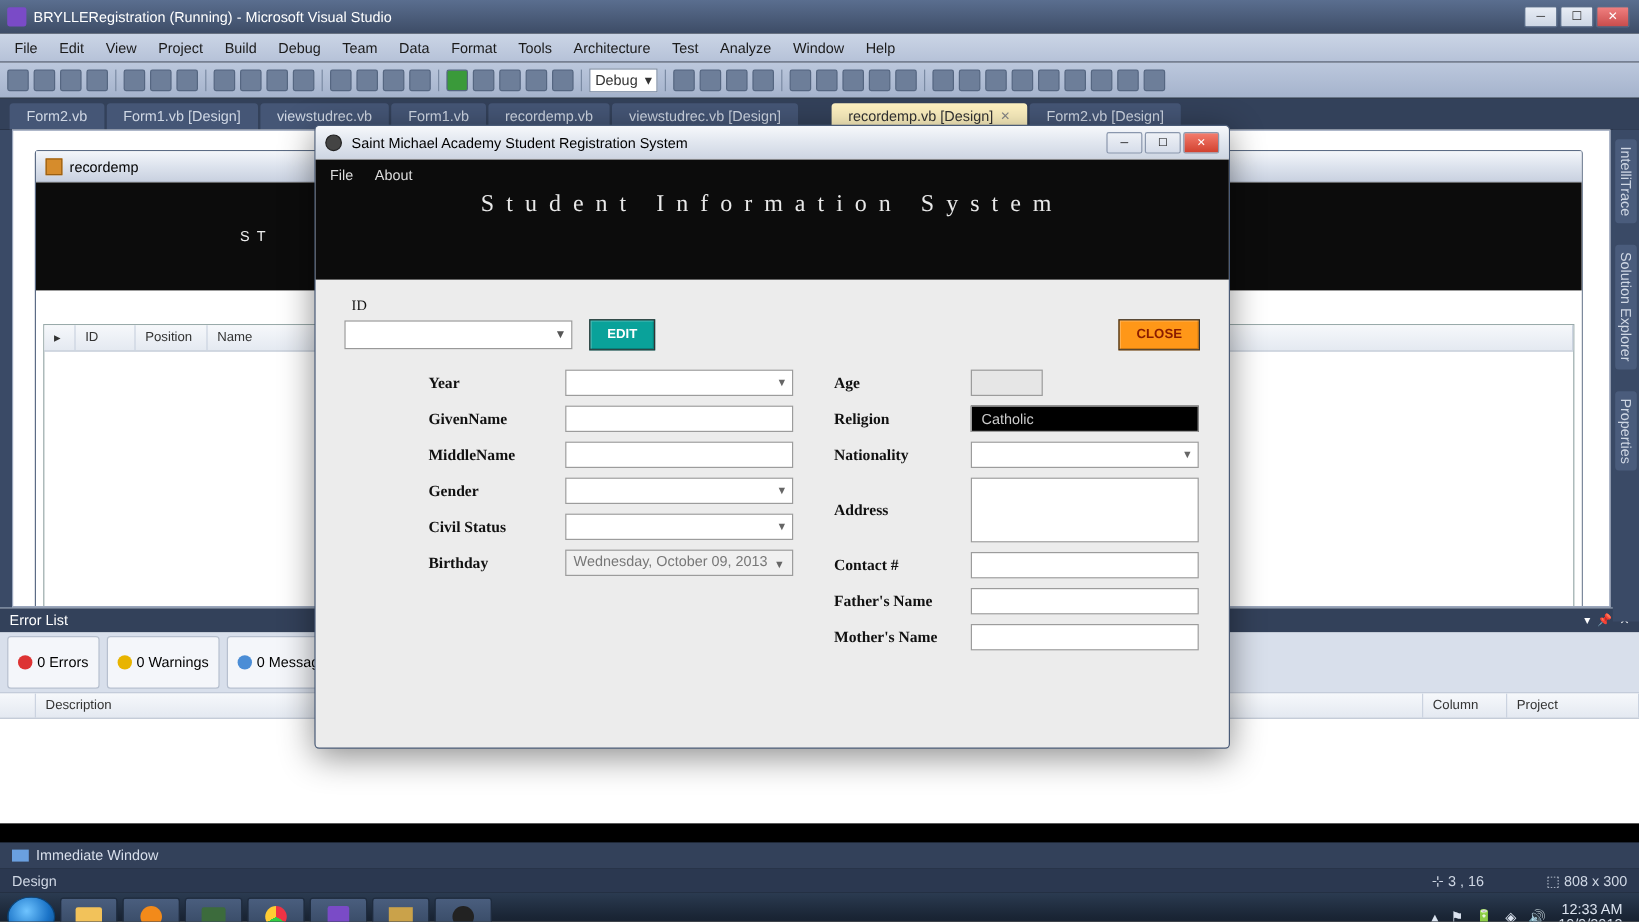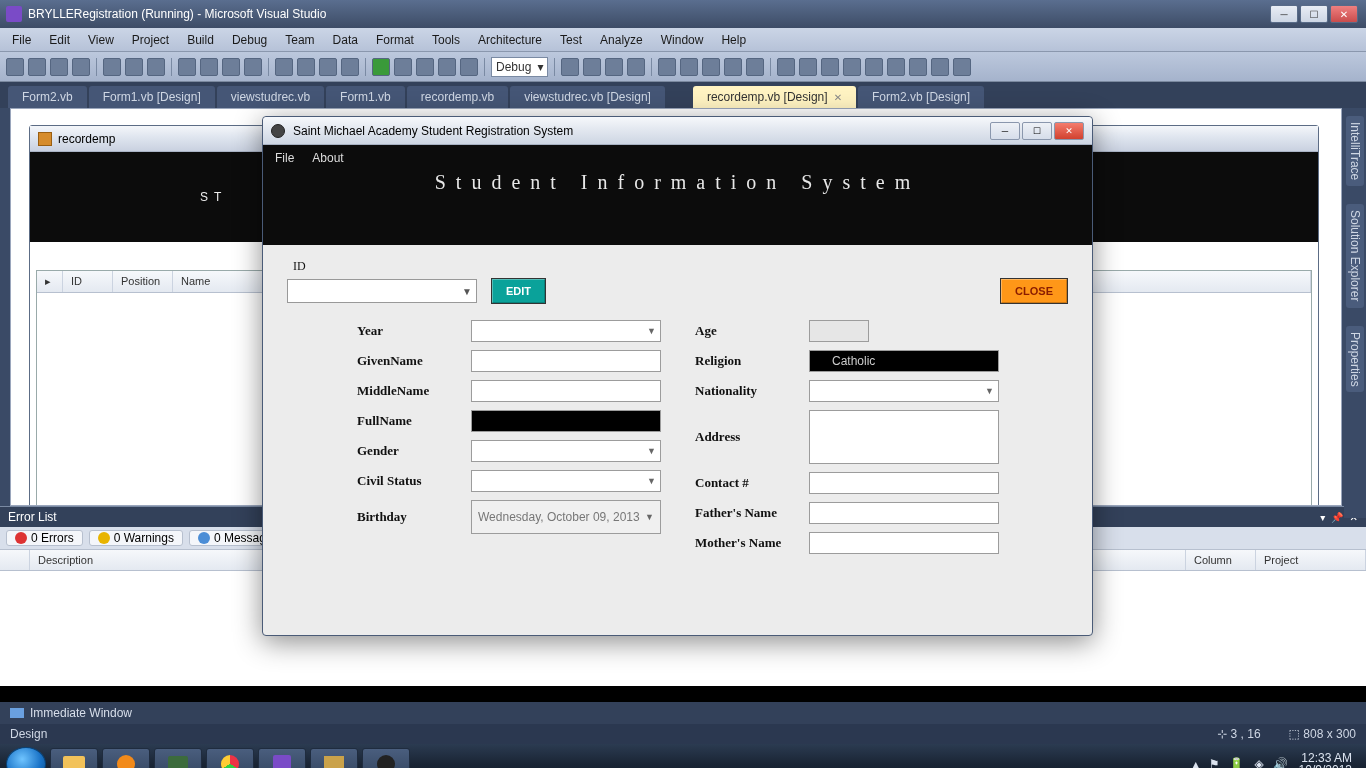--- a/index.html
+++ b/index.html
@@ -27,32 +27,32 @@
 .child-body{padding:6px 8px;background:#fff;height:calc(100% - 26px);position:relative;}
 .black-band{position:absolute;left:0;top:0;right:0;height:90px;background:#0c0c0c;display:flex;align-items:center;justify-content:flex-start;color:#eee;padding-left:170px;letter-spacing:6px;font-size:28px;font-family:Georgia,serif;}
 .childgrid{position:absolute;left:6px;top:118px;right:6px;bottom:8px;border:1px solid #9aa;background:#fff;}
 .gridhdr{display:flex;background:linear-gradient(#f6f8fb,#e4e9f1);border-bottom:1px solid #b7c0cf;}
 .gridhdr div{padding:4px 8px;border-right:1px solid #cbd3e0;font-size:11px;color:#333;}
 .rt-panel{position:absolute;right:0;top:0;width:22px;background:#3a4a66;height:410px;display:flex;flex-direction:column;align-items:center;gap:18px;padding-top:8px;}
 .rt-tab{writing-mode:vertical-rl;color:#cfd7e4;font-size:11px;padding:6px 2px;background:#4a5c7c;border-radius:3px;display:flex;align-items:center;gap:4px;}
 .bottom-panel{height:180px;background:#eef1f6;border-top:1px solid #7a8aa3;display:flex;flex-direction:column;}
 .bp-hdr{background:#33415a;color:#fff;padding:3px 8px;font-size:11px;display:flex;align-items:center;justify-content:space-between;}
 .bp-tabs{display:flex;align-items:center;background:#d8dfeb;border-bottom:1px solid #b7c0cf;padding:3px 6px;gap:6px;}
-.pill{display:flex;align-items:center;gap:4px;padding:0 8px;background:#f4f6fa;border:1px solid #b7c0cf;border-radius:3px;font-size:11px;}
+.pill{display:flex;align-items:center;gap:4px;padding:14px 8px;background:#f4f6fa;border:1px solid #b7c0cf;border-radius:3px;font-size:11px;}
 .pill .dot{width:12px;height:12px;border-radius:50%;}
 .grid2{flex:1;background:#fff;}
 .grid2 .gridhdr div{flex:1;}
 .immediate{height:22px;background:#33415a;color:#d8dfeb;padding:3px 10px;font-size:11px;display:flex;align-items:center;gap:6px;margin-top:16px;}
 .status{height:20px;background:#2b3850;color:#cfd7e4;display:flex;align-items:center;padding:0 10px;font-size:11px;justify-content:space-between;}
 .taskbar{height:40px;background:linear-gradient(#2b3b51,#1a2535 50%,#0f1826);display:flex;align-items:center;padding:0 6px;gap:4px;}
 .start{width:40px;height:34px;border-radius:50%;background:radial-gradient(circle at 40% 35%,#6fc4ff,#1a73c7 60%,#0c4a86);border:1px solid #0a4377;}
 .tb-app{width:48px;height:32px;background:linear-gradient(#4a5e7e,#32445e);border:1px solid #1f2c3f;border-radius:3px;display:flex;align-items:center;justify-content:center;}
 .tray{margin-left:auto;display:flex;align-items:center;gap:10px;color:#dbe3ef;font-size:11px;padding-right:8px;}
 
-.app-win{position:absolute;left:262px;top:116px;width:831px;height:520px;background:#ececec;border:1px solid #4a5b77;border-radius:4px;box-shadow:0 6px 28px rgba(0,0,0,.45);z-index:100;}
+.app-win{position:absolute;left:262px;top:104px;width:763px;height:520px;background:#ececec;border:1px solid #4a5b77;border-radius:4px;box-shadow:0 6px 28px rgba(0,0,0,.45);z-index:100;}
 .app-title{height:28px;background:linear-gradient(#f6f8fb,#e3e8f0 45%,#ced6e3);display:flex;align-items:center;padding:0 8px;border-bottom:1px solid #a7b1c2;justify-content:space-between;border-radius:4px 4px 0 0;}
 .app-title .left{display:flex;align-items:center;gap:8px;}
 .app-title .ico{width:14px;height:14px;border-radius:50%;background:#444;border:1px solid #222;}
 .app-wb{display:flex;gap:2px;}
 .app-wb .b{width:30px;height:18px;background:linear-gradient(#eef1f6,#d6ddea);border:1px solid #8a97ad;border-radius:2px;display:flex;align-items:center;justify-content:center;font-size:9px;}
 .app-wb .b.cl{background:linear-gradient(#f47c6d,#d1412f);color:#fff;}
 .app-banner{height:100px;background:#0c0c0c;color:#e8e8e8;display:flex;flex-direction:column;position:relative;}
 .app-menu{padding:6px 12px;display:flex;gap:18px;color:#ddd;font-size:12px;}
 .app-h1{text-align:center;font-family:"Old English Text MT","UnifrakturCook",Georgia,serif;font-size:30px;letter-spacing:1px;margin-top:-4px;}
 .app-h2{text-align:center;font-family:Georgia,serif;font-size:20px;letter-spacing:10px;}
@@ -64,26 +64,26 @@
 .btn.teal{background:#0aa29a;color:#fff;}
 .btn.teal2{background:#0aa29a;color:#083a2e;}
 .btn.orange{background:#ff9718;color:#8a1c00;}
 .grp{display:flex;gap:10px;border:none;padding:0 6px;}
 .form-area{display:flex;gap:34px;padding:6px 70px 10px 94px;}
 .col{display:flex;flex-direction:column;gap:8px;}
 .row{display:flex;align-items:center;gap:10px;}
 .row .lbl{width:104px;}
 .inp{width:190px;height:22px;background:#fff;border:1px solid #9c9c9c;}
 .inp.ro{background:#e6e6e6;}
-.inp.black{background:#000;color:#ccc;padding:0 22px;display:flex;align-items:center;}
+.inp.black{background:#000;color:#ccc;padding:0 8px;display:flex;align-items:center;}
 .inp.combo2{display:flex;align-items:center;justify-content:flex-end;padding:0 4px;}
 .inp.tall{height:54px;}
-.inp.date{background:#f0f0f0;color:#777;font-size:11px;display:flex;align-items:center;justify-content:space-between;padding:16px 6px;}
+.inp.date{background:#f0f0f0;color:#777;font-size:11px;display:flex;align-items:flex-end;justify-content:space-between;padding:4px 6px;}
 .tri{font-size:9px;color:#666;}
-.statright{display:flex;gap:28px;}
+.statright{display:flex;gap:52px;}
 .pin{font-size:10px;}
 .bp-hdr .rh{display:flex;gap:6px;align-items:center;}
 </style>
 </head>
 <body>
 
 <div class="titlebar">
   <div class="title">
     <span style="width:16px;height:16px;background:#7a4bc7;border-radius:2px;display:inline-block;"></span>
     <span>BRYLLERegistration (Running) - Microsoft Visual Studio</span>
@@ -357,24 +357,20 @@
         </div>
       <div class="row">
           <span class="lbl">GivenName</span>
           <div class="inp"></div>
         </div>
       <div class="row">
           <span class="lbl">MiddleName</span>
           <div class="inp"></div>
         </div>
       <div class="row">
-          <span class="lbl">FullName</span>
-          <div class="inp black"></div>
-        </div>
-      <div class="row">
           <span class="lbl">Gender</span>
           <div class="inp combo2">
             <span class="tri">▼</span>
           </div>
         </div>
       <div class="row">
           <span class="lbl">Civil Status</span>
           <div class="inp combo2">
             <span class="tri">▼</span>
           </div>

